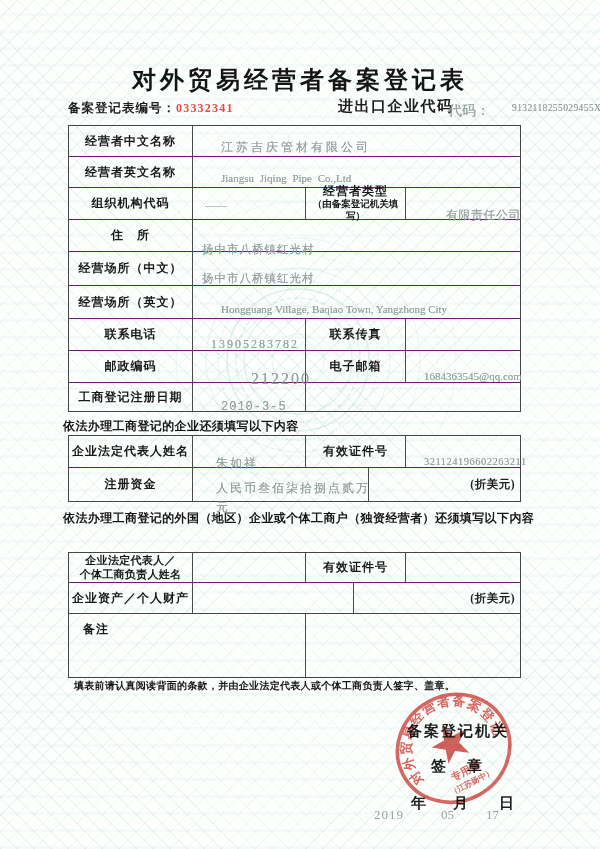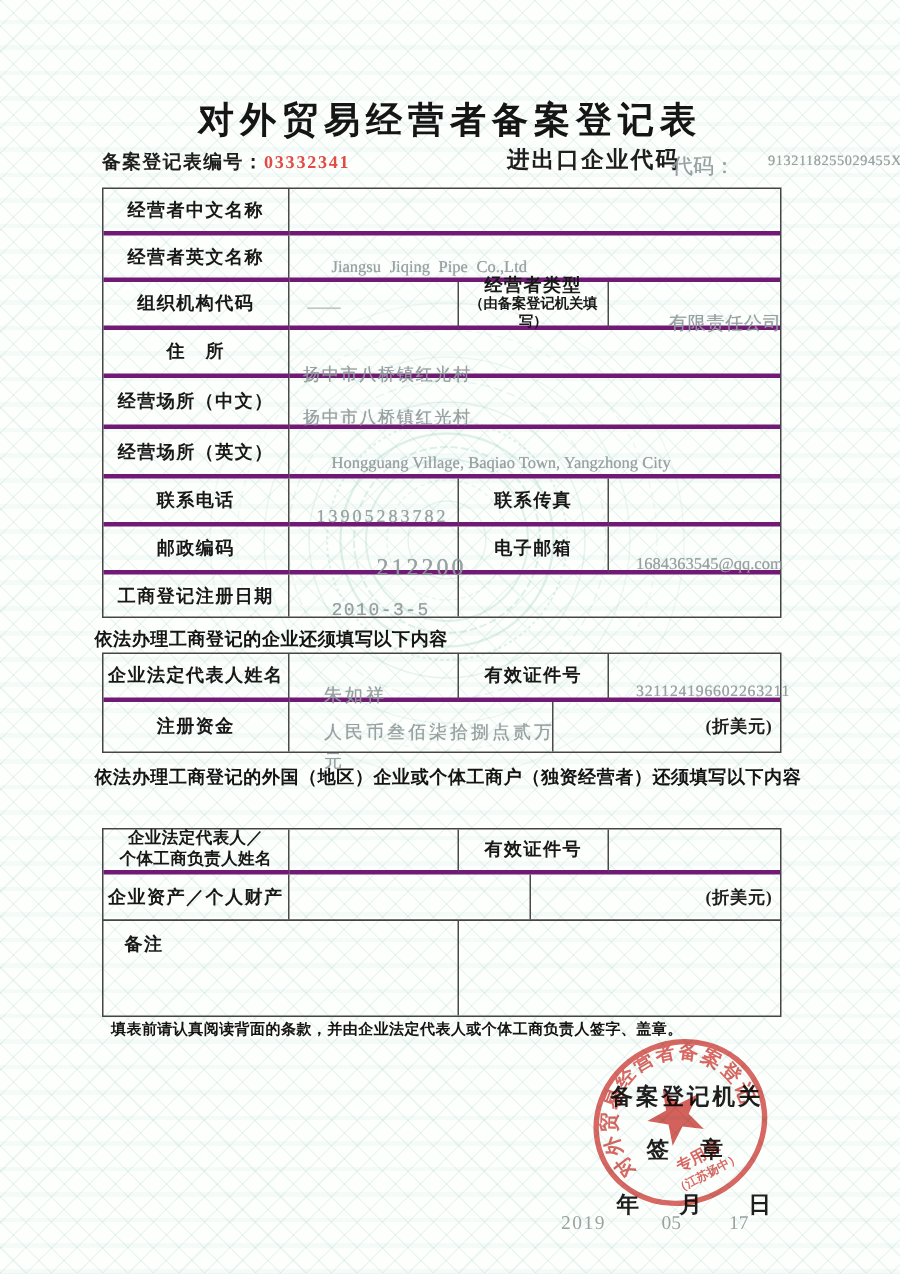--- a/index.html
+++ b/index.html
@@ -18,21 +18,21 @@
   .hline{position:absolute;top:100px;font-weight:bold;font-size:12.5px;letter-spacing:1px;}
   .formno-label{left:68px;}
   .formno-val{position:absolute;left:176px;top:101px;font-size:12px;letter-spacing:1.2px;
               color:#e14b46;font-weight:bold;}
   .code-label{left:338px;top:97px;font-size:15px;letter-spacing:1.5px;}
   .code-ghost{left:448px;top:102px;font-size:14px;}
   .code-val{left:512px;top:103px;font-size:9.5px;letter-spacing:.4px;}
   
   .tbl{position:absolute;left:68px;width:451px;border:1.4px solid #454545;background:transparent;}
   .tr{display:flex;}
-  .td{box-sizing:border-box;border-right:1px solid #4a4a4a;border-bottom:3px solid #701a75;
+  .td{box-sizing:border-box;border-right:1px solid #4a4a4a;border-bottom:1px solid #701a75;
       display:flex;align-items:center;justify-content:center;text-align:center;overflow:visible;}
   .tr .td:last-child{border-right:none;}
   .tbl .tr:last-child .td{border-bottom:none;}
   .lbl{font-weight:bold;font-size:12px;letter-spacing:1px;color:#181818;line-height:1.25;}
   .lbl .sub{display:block;font-size:9.5px;letter-spacing:0;}
   .lbl .ln{display:block;font-size:11px;letter-spacing:.3px;}
   .usd{justify-content:flex-end;padding-right:5px;font-weight:bold;font-size:11.5px;letter-spacing:.5px;}
   .remark-cell{align-items:flex-start;justify-content:flex-start;padding:8px 0 0 14px;}
   .w124{width:124px}.w113{width:113px}.w100{width:100px}.w114{width:114px}.w327{width:327px}
   .w176{width:176px}.w151{width:151px}.w161{width:161px}.w166{width:166px}.w237{width:237px}.w214{width:214px}
@@ -184,20 +184,21 @@
     </div>
   </div>
 
   <div class="tbl" id="t4">
     <div class="tr h63">
       <div class="td w237 lbl remark-cell">备注</div>
       <div class="td w214"></div>
     </div>
   </div>
 
+  <span class="ghost g1">江苏吉庆管材有限公司</span>
   <span class="ghost g2">Jiangsu Jiqing Pipe Co.,Ltd</span>
   <span class="ghost g3">――</span>
   <span class="ghost g4">有限责任公司</span>
   <span class="ghost g5">扬中市八桥镇红光村</span>
   <span class="ghost g6">扬中市八桥镇红光村</span>
   <span class="ghost g7">Hongguang Village, Baqiao Town, Yangzhong City</span>
   <span class="ghost g8">13905283782</span>
   <span class="ghost g9">212200</span>
   <span class="ghost g10">1684363545@qq.com</span>
   <span class="ghost g11">2010-3-5</span>

